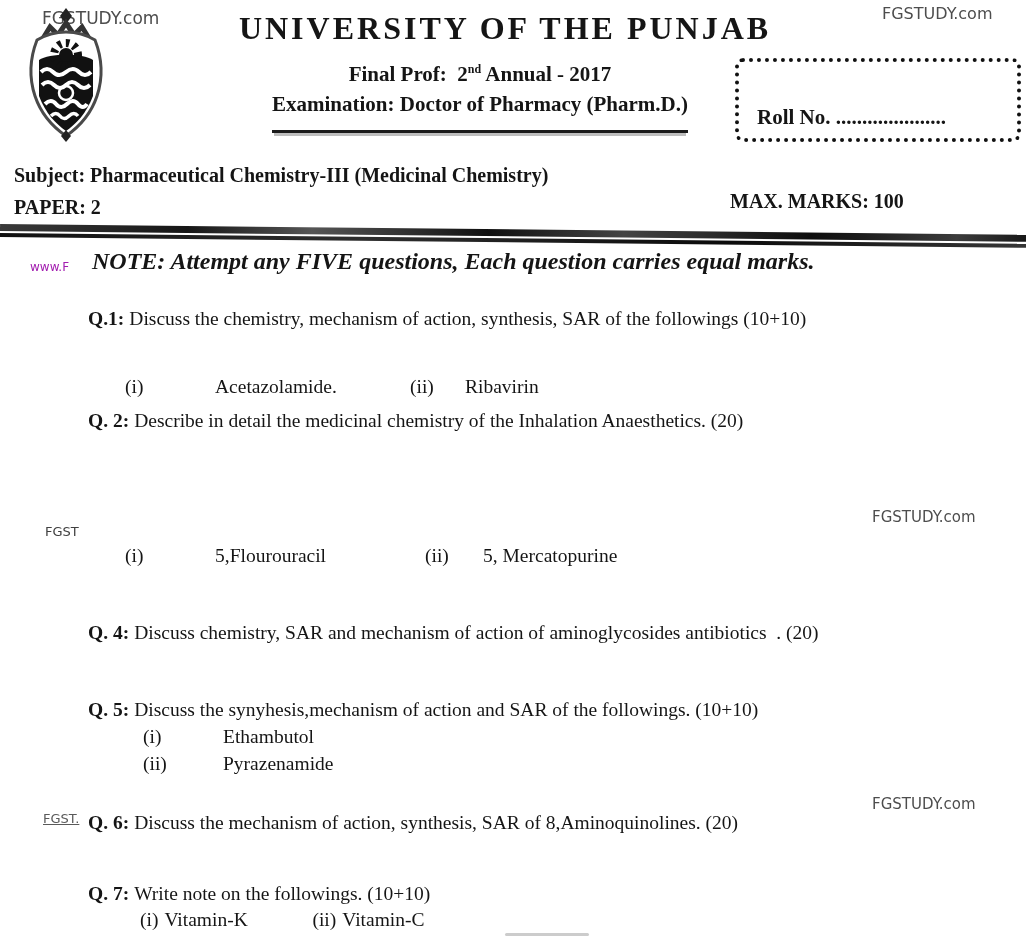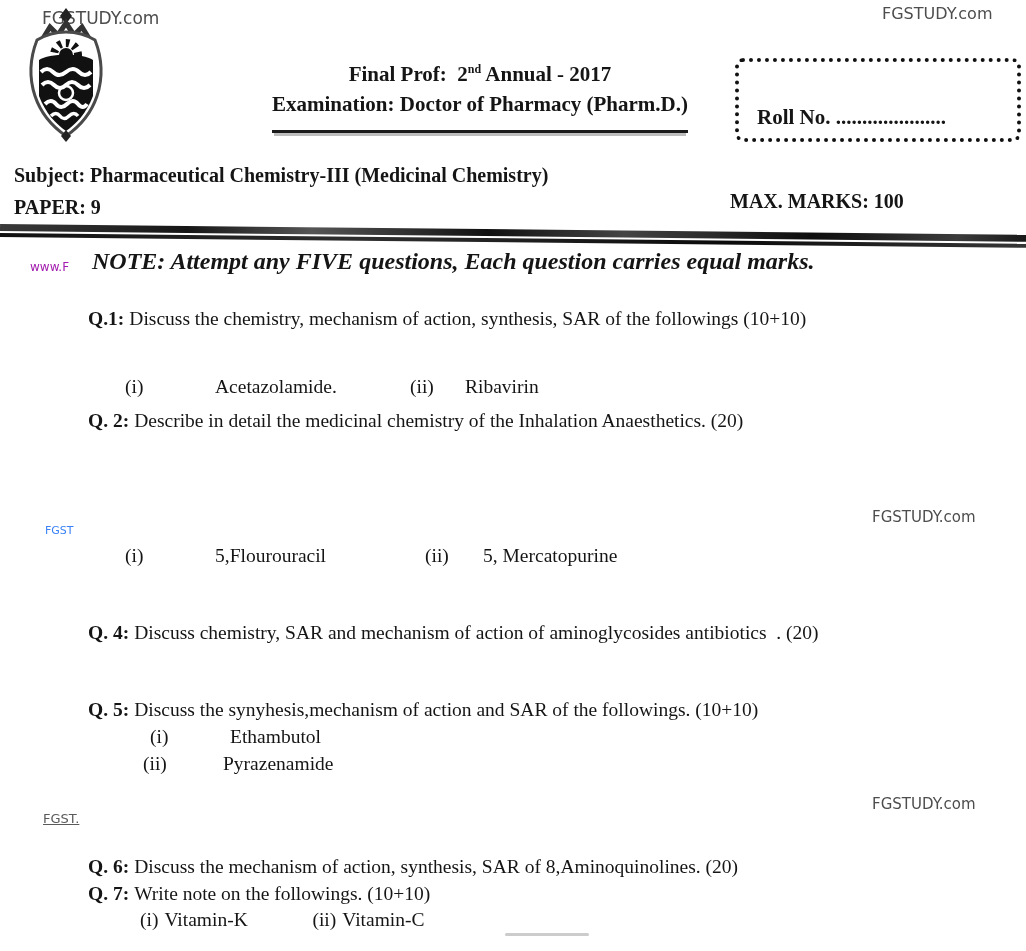--- a/index.html
+++ b/index.html
@@ -8,21 +8,21 @@
     background:#ffffff; overflow:hidden;
     font-family:"Liberation Serif","DejaVu Serif",serif; color:#151515;
   }
   .abs { position:absolute; }
 
   
   .wm { font-family:"DejaVu Sans","Liberation Sans",sans-serif; color:#4d4d4d; }
   .wm-top-left  { left:42px;  top:8px;  font-size:17px; z-index:1; }
   .wm-top-right { left:882px; top:4px;  font-size:16px; }
   .wm-note      { left:30px;  top:260px; font-size:12px; color:#a21caf; }
-  .wm-q3-left   { left:45px;  top:524px; font-size:11px; color:#3b82f6; }
+  .wm-q3-left   { left:45px;  top:524px; font-size:13px; color:#404040; }
   .wm-q3-right  { left:872px; top:508px; font-size:15px; }
   .wm-q6-left   { left:43px;  top:811px; font-size:13px; color:#5a5a5a;text-decoration:underline; }
   .wm-q6-right  { left:872px; top:795px; font-size:15px; }
 
   
   .crest { left:24px; top:6px; width:84px; height:136px; z-index:2; }
 
   
   .title {
     left:190px; top:10px; width:630px; text-align:center;
@@ -73,24 +73,24 @@
   .q1-sub  { left:125px; top:336px;margin-top:40px; }
   .q1-sub .n1 { width:90px; }  .q1-sub .t1 { display:inline-block; width:195px; }
   .q1-sub .n2 { width:55px; }
   .q2-main { left:88px; top:410px; }
   .q3-main { left:88px; top:517px; }
   .q3-sub  { left:125px; top:545px; }
   .q3-sub .n1 { width:90px; }  .q3-sub .t1 { display:inline-block; width:210px; }
   .q3-sub .n2 { width:58px; }
   .q4-main { left:88px; top:622px; }
   .q5-main { left:88px; top:699px; }
-  .q5-sub1 { left:143px; top:726px;margin-left:7px; }
+  .q5-sub1 { left:143px; top:726px; }
   .q5-sub2 { left:143px; top:753px; }
   .q5-sub1 .n1, .q5-sub2 .n1 { width:80px; }
-  .q6-main { left:88px; top:812px;margin-top:44px; }
+  .q6-main { left:88px; top:812px; }
   .q7-main { left:88px; top:883px; }
   .q7-sub  { left:140px; top:909px; }
   .q7-sub .n1 { margin-right:6px; } .q7-sub .t1 { display:inline-block; width:148px; }
   .q7-sub .n2 { margin-right:6px; }
 
   .smudge { left:505px; top:933px; width:84px; height:3px; background:#cccccc; border-radius:2px; }
 </style>
 </head>
 <body>
 
@@ -110,29 +110,30 @@
       <circle cx="42" cy="49" r="7" fill="#111"></circle>
       <path d="M17,66 q6,-6 12,0 t13,0 t13,0 t12,0" fill="none" stroke="#fff" stroke-width="4"></path>
       <path d="M18,79 q6,-6 12,0 t12,0 t12,0 t12,0" fill="none" stroke="#fff" stroke-width="4"></path>
       <circle cx="42" cy="87" r="7" fill="none" stroke="#fff" stroke-width="2.5"></circle>
       <path d="M21,98 q6,-6 11,0 t11,0 t11,0 t9,0" fill="none" stroke="#fff" stroke-width="4"></path>
       <path d="M27,110 q5,-5 9,0 t9,0 t9,0" fill="none" stroke="#fff" stroke-width="3.5"></path>
       <polygon points="42,124 47,130 42,136 37,130" fill="#222"></polygon>
     </svg>
   </div>
 
+  <div class="abs title">UNIVERSITY OF THE PUNJAB</div>
   <div class="abs session"><span>Final Prof:  2</span><sup>nd</sup><span> Annual - 2017</span></div>
   <div class="abs examline"><span class="ul">Examination: Doctor of Pharmacy (Pharm.D.)</span></div>
 
   <div class="abs subject">Subject: Pharmaceutical Chemistry-III (Medicinal Chemistry)</div>
 
   <div class="abs roll-box">
     <span class="roll-label">Roll No. .....................</span>
   </div>
-  <div class="abs paper">PAPER: 9</div>
+  <div class="abs paper">PAPER: 2</div>
   <div class="abs maxmarks">MAX. MARKS: 100</div>
 
   <div class="abs rule-wrap">
     <div class="rule-a"></div>
     <div class="rule-b"></div>
   </div>
 
   <span class="abs wm wm-note">www.F</span>
   <div class="abs note">NOTE: Attempt any FIVE questions, Each question carries equal marks.</div>
 

